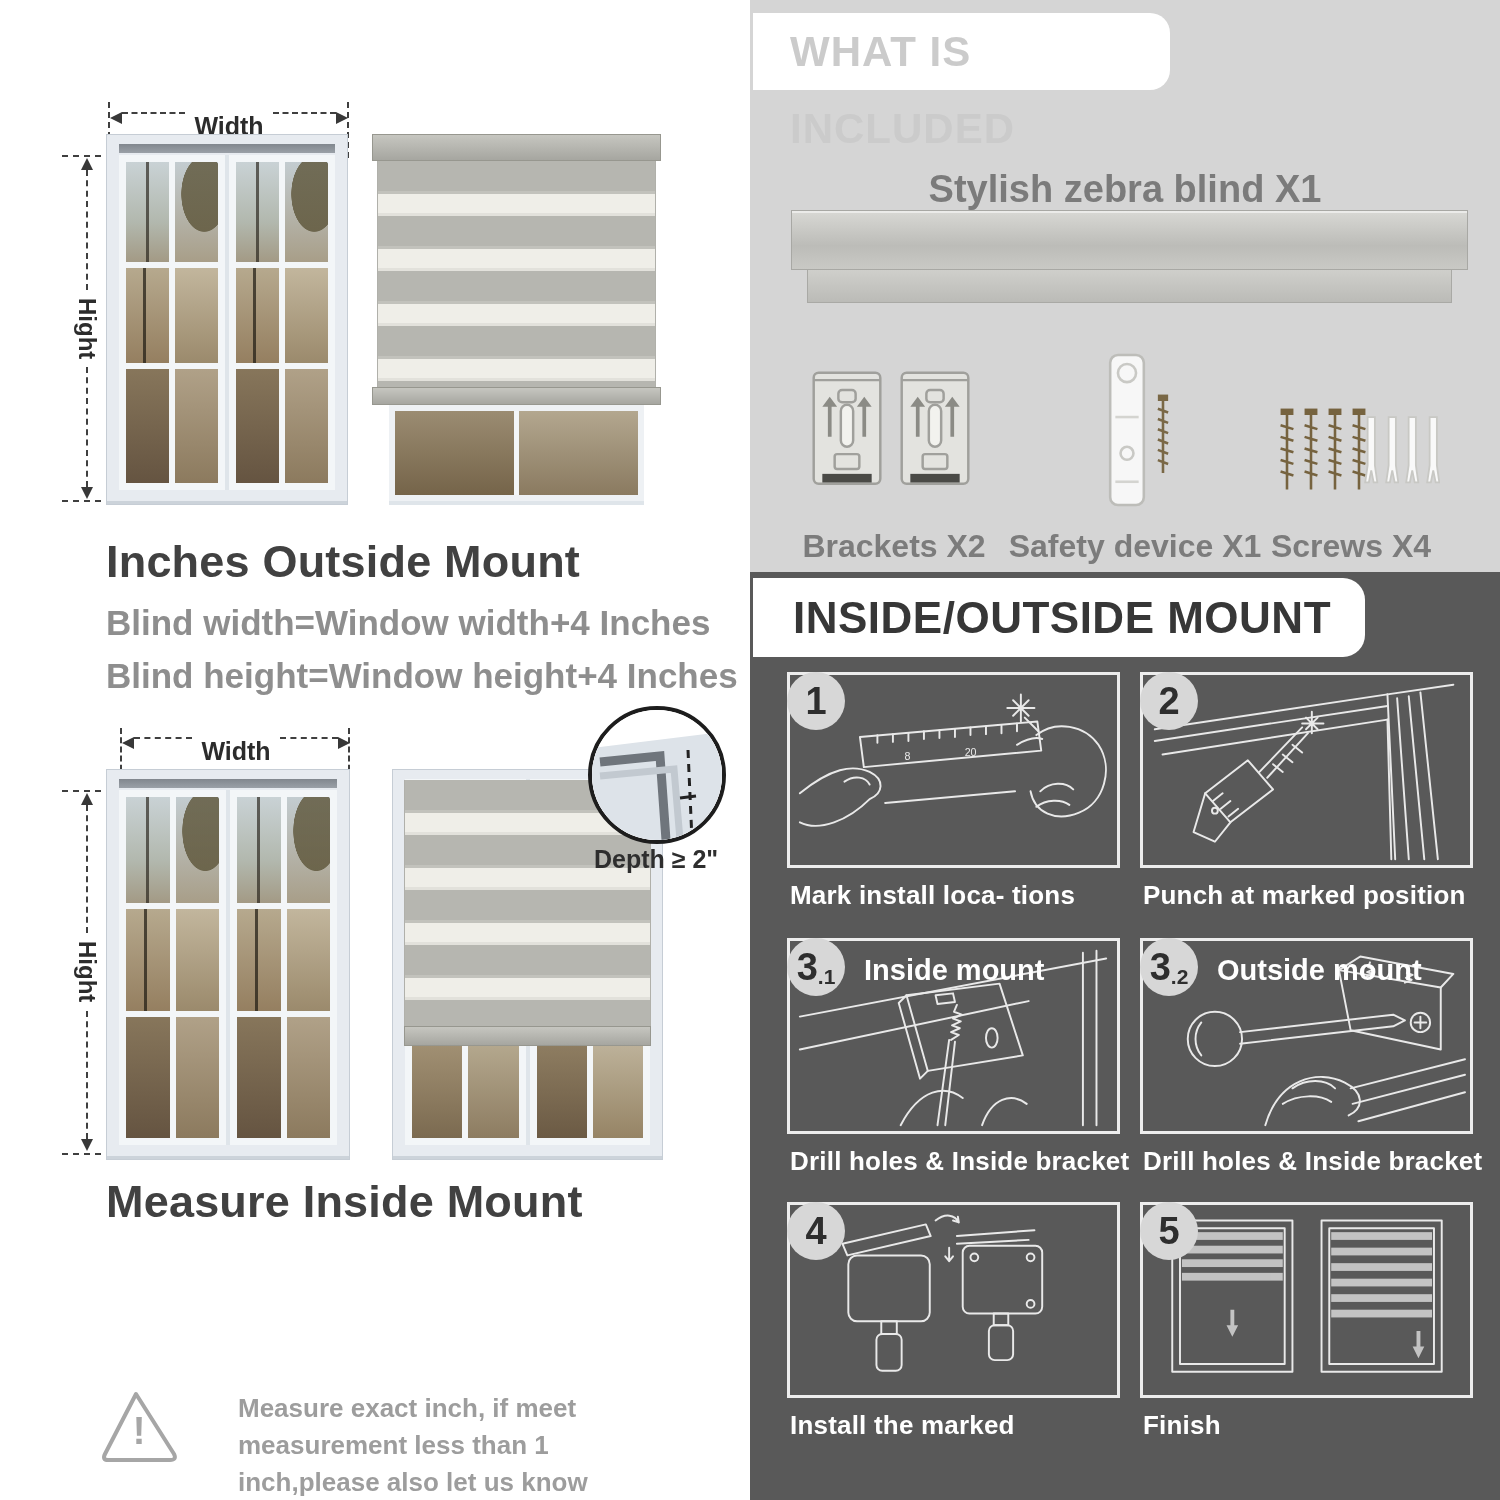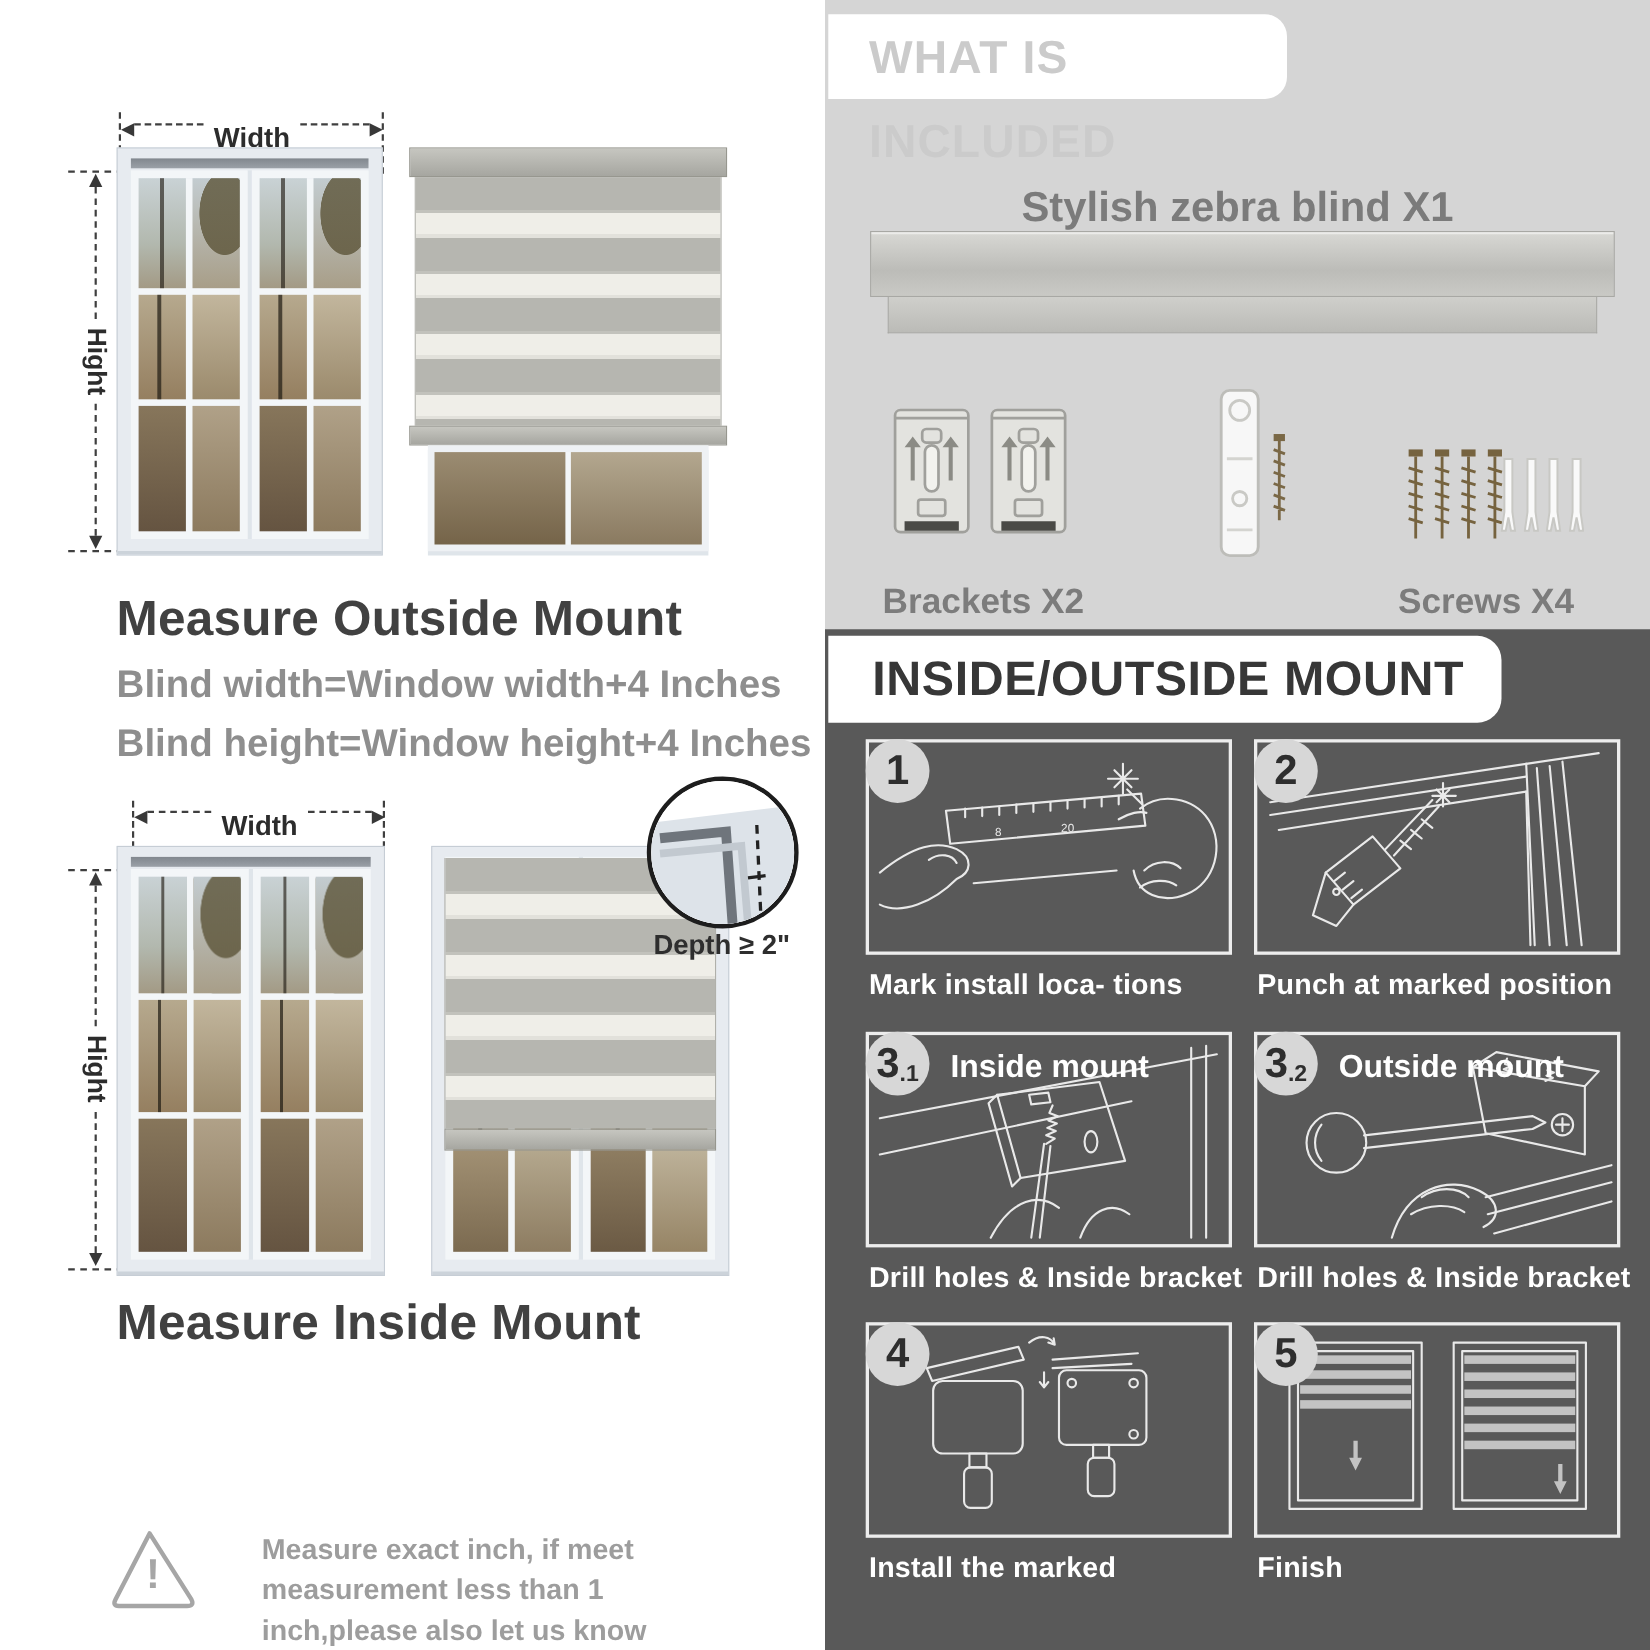--- a/index.html
+++ b/index.html
@@ -157,21 +157,21 @@
   <div class="abs" style="left:372px;top:134px;width:289px;height:371px;">
     <div class="rail" style="position:absolute;left:0;right:0;top:0;height:27px;"></div>
     <div class="stripes" style="position:absolute;left:5px;right:5px;top:27px;height:226px;"></div>
     <div class="rail" style="position:absolute;left:0;right:0;top:253px;height:18px;"></div>
     <div class="underwin" style="position:absolute;left:17px;right:17px;top:271px;height:96px;">
       <div class="pane" style="background:linear-gradient(180deg,#9b8c72,#756449);"></div>
       <div class="pane" style="background:linear-gradient(180deg,#b3a78f,#8a7a60);"></div>
     </div>
   </div>
 
-  <div class="abs sec-heading" style="left:106px;top:536px;">Measure Outside Mount</div>
+  <div class="abs sec-heading" style="left:106px;top:536px;">Inches Outside Mount</div>
   <div class="abs sec-lines" style="left:106px;top:596px;">
     <div>Blind width=Window width+4 Inches</div>
     <div>Blind height=Window height+4 Inches</div>
   </div>
 
   <div class="abs vguide" style="left:120px;top:728px;height:52px;"></div>
   <div class="abs vguide" style="left:348px;top:728px;height:52px;"></div>
   <div class="abs harrow" style="left:122px;top:737px;width:228px;">
     <span class="ah l"></span>
     <span class="dash"></span>
@@ -336,20 +336,21 @@
         </svg>
       <svg viewBox="0 0 12 58" width="15" height="82">
           <path d="M3 1 h6 v40 l2 14 h-3 l-2-10 l-2 10 h-3 l2-14 z" fill="rgba(255,255,255,.85)" stroke="#c8c8c4" stroke-width="1.5"></path>
         </svg>
       <svg viewBox="0 0 12 58" width="15" height="82">
           <path d="M3 1 h6 v40 l2 14 h-3 l-2-10 l-2 10 h-3 l2-14 z" fill="rgba(255,255,255,.85)" stroke="#c8c8c4" stroke-width="1.5"></path>
         </svg>
     </div>
 
     <div class="abs inc-label" style="left:38px;width:212px;">Brackets X2</div>
+    <div class="abs inc-label" style="left:258px;width:254px;">Safety device X1</div>
     <div class="abs inc-label" style="left:490px;width:222px;">Screws X4</div>
   </div>
 
   <div class="abs dk-panel">
     <div class="abs dk-header">INSIDE/OUTSIDE MOUNT</div>
 
     <div class="step-box" style="left:37px;top:100px;">
       <svg class="art" viewBox="0 0 333 196" fill="none" stroke="#e9e9e9" stroke-width="2" stroke-linecap="round" stroke-linejoin="round">
         <path d="M70,64 L253,48 L257,78 L74,95 Z"></path>
         <path d="M88,62 v8 M104,61 v8 M120,60 v8 M136,58 v8 M152,57 v8 M168,56 v8 M184,54 v8 M200,53 v8 M216,52 v8 M232,50 v8"></path>

